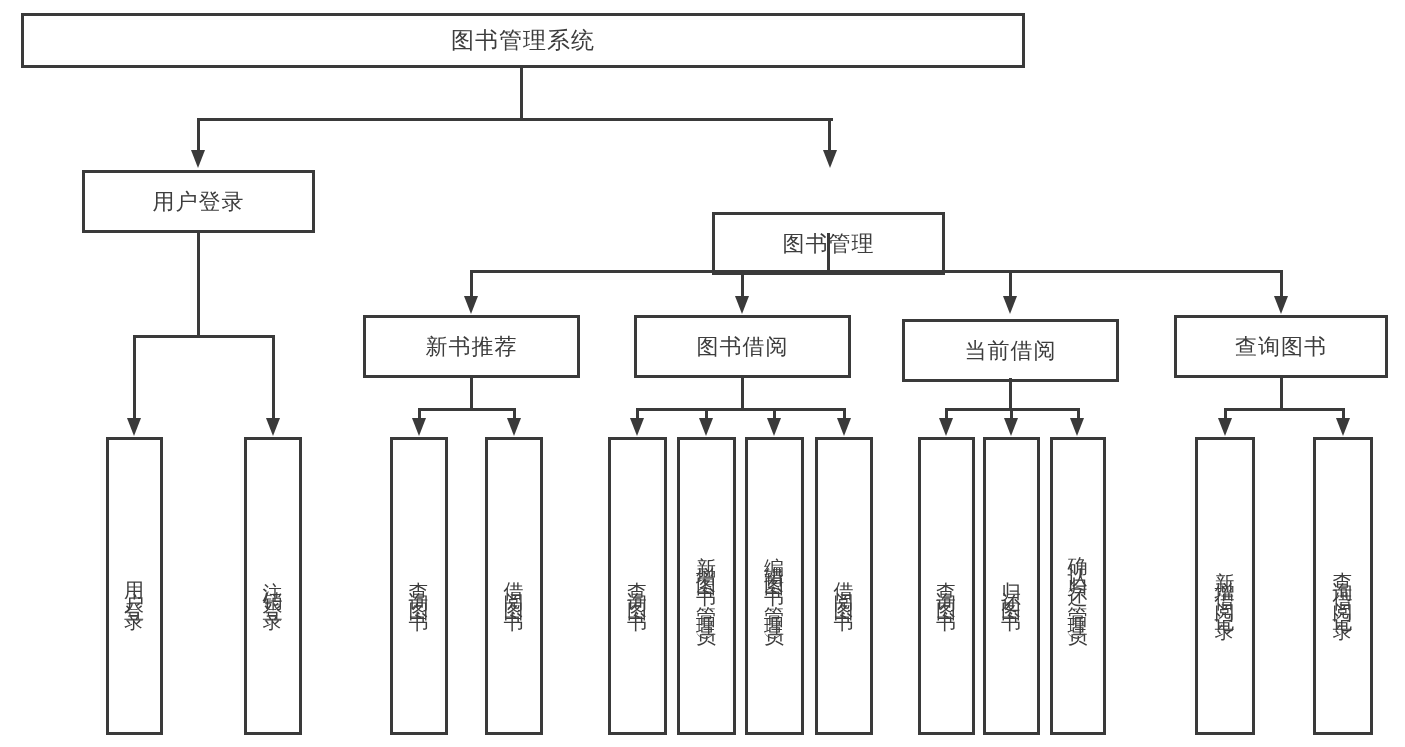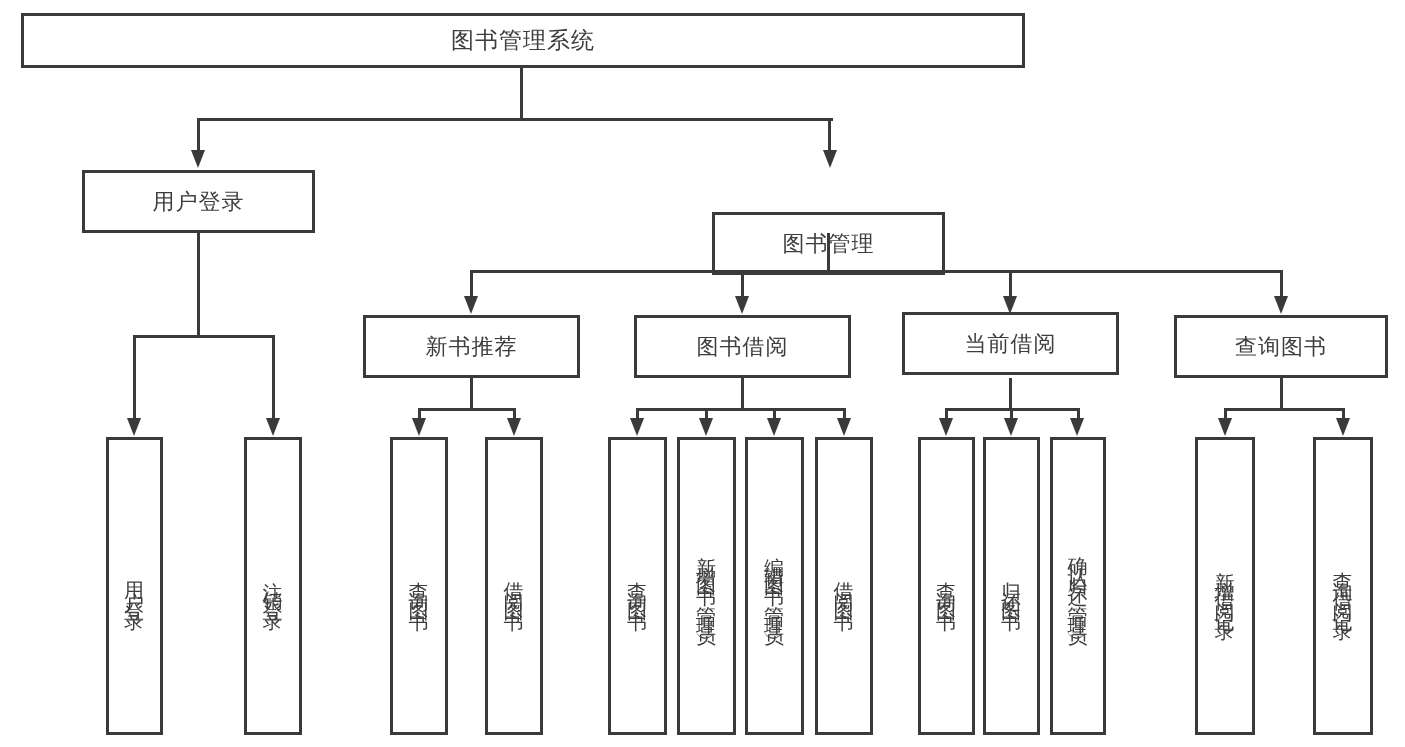--- a/index.html
+++ b/index.html
@@ -65,21 +65,21 @@
   <div class="box hbox" style="left:712px;top:170px;width:233px;height:63px;margin-top:42px;">
     <span>图书管理</span>
   </div>
 
   <div class="box hbox" style="left:634px;top:315px;width:217px;height:63px;">
     <span>图书借阅</span>
   </div>
   <div class="box hbox" style="left:363px;top:315px;width:217px;height:63px;">
     <span>新书推荐</span>
   </div>
-  <div class="box hbox" style="left:902px;top:312px;width:217px;height:63px;text-align:right;">
+  <div class="box hbox" style="left:902px;top:319px;width:217px;height:63px;text-align:right;">
     <span>当前借阅</span>
   </div>
   <div class="box hbox" style="left:1174px;top:315px;width:214px;height:63px;">
     <span>查询图书</span>
   </div>
 
   <div class="box vbox" style="left:106px;top:437px;width:57px;height:298px;">
     <span>用户登录</span>
   </div>
   <div class="box vbox" style="left:244px;top:437px;width:58px;height:298px;">

